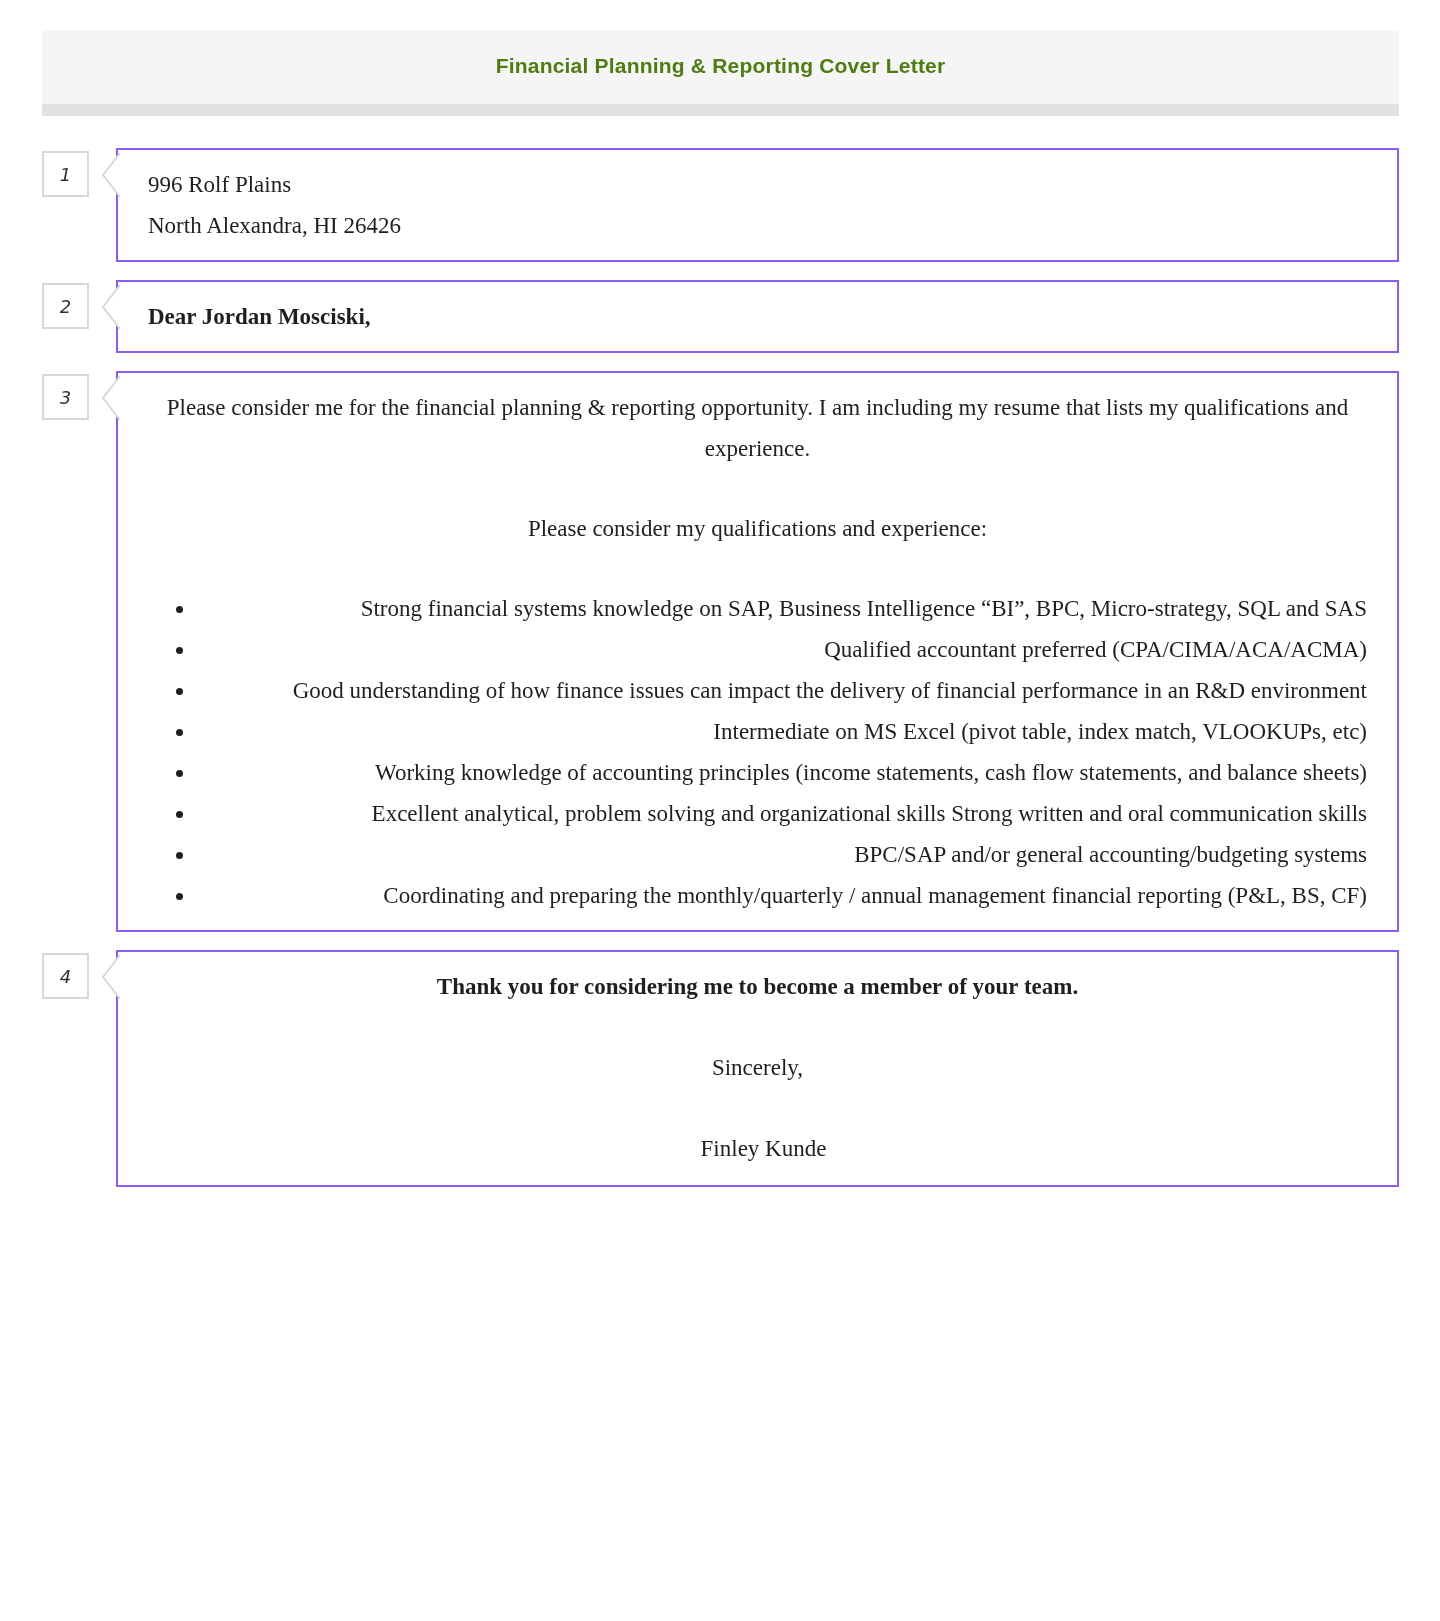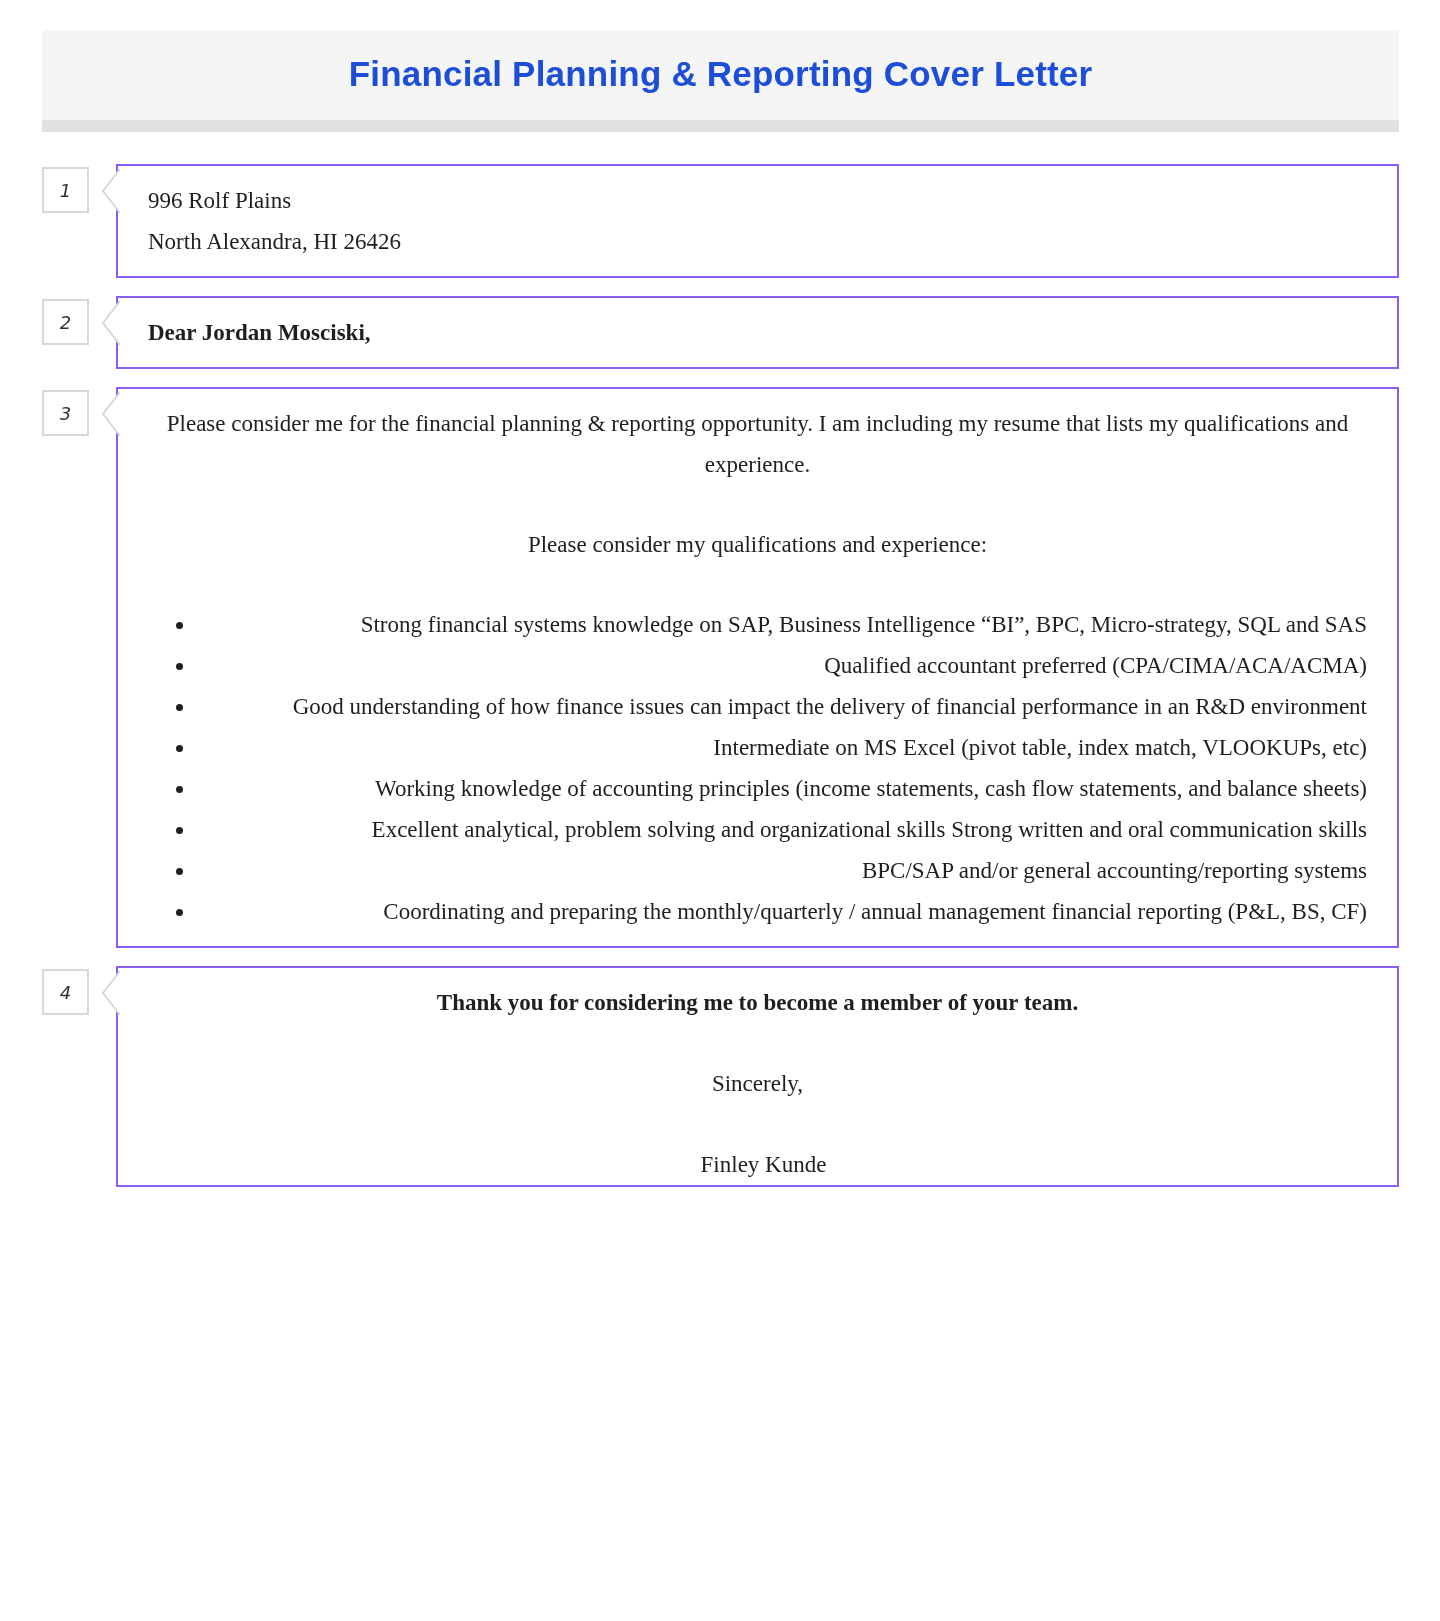--- a/index.html
+++ b/index.html
@@ -13,22 +13,22 @@
   
   .header-band {
     background:#f5f5f5;
     text-align:center;
     padding:24px 10px 26px;
   }
   .header-band h1 {
     margin:0;
     font-family:"Liberation Sans", sans-serif;
     font-weight:bold;
-    font-size:35px;
-    color:#1d4ed8;
+    font-size:21px;
+    color:#4d7c0f;
     letter-spacing:0.2px;
   }
   .header-strip { height:12px; background:#e1e1e1; }
 
   
   .sections { margin-top:32px; }
   .row { display:flex; align-items:flex-start; margin-bottom:18px; }
   .row:last-child { margin-bottom:0; }
 
   .badge {
@@ -63,21 +63,21 @@
   .bubble .line { margin:0; }
   .bold { font-weight:bold; }
 
   .bubble ul {
     margin:39px 0 0 0;
     padding-left:48px;
     text-align:right;
   }
   .bubble li { margin:0; padding:0; }
 
-  .closing-block { padding-bottom:0; }
+  .closing-block { padding-bottom:16px; }
   .closing-block p { margin:0 0 40px 0; }
   .closing-block p:last-child { margin-bottom:0; }
 </style>
 </head>
 <body>
 
 <div class="page">
 
   <header>
     <div class="header-band">
@@ -123,21 +123,21 @@
           </svg>
         <p>Please consider me for the financial planning &amp; reporting opportunity. I am including my resume that lists my qualifications and experience.</p>
         <p>Please consider my qualifications and experience:</p>
         <ul>
           <li>Strong financial systems knowledge on SAP, Business Intelligence “BI”, BPC, Micro-strategy, SQL and SAS</li>
           <li>Qualified accountant preferred (CPA/CIMA/ACA/ACMA)</li>
           <li>Good understanding of how finance issues can impact the delivery of financial performance in an R&amp;D environment</li>
           <li>Intermediate on MS Excel (pivot table, index match, VLOOKUPs, etc)</li>
           <li>Working knowledge of accounting principles (income statements, cash flow statements, and balance sheets)</li>
           <li>Excellent analytical, problem solving and organizational skills Strong written and oral communication skills</li>
-          <li>BPC/SAP and/or general accounting/reporting systems</li>
+          <li>BPC/SAP and/or general accounting/budgeting systems</li>
           <li>Coordinating and preparing the monthly/quarterly / annual management financial reporting (P&amp;L, BS, CF)</li>
         </ul>
       </div>
     </section>
 
     <section class="row">
       <div class="badge">
         <span>4</span>
       </div>
       <div class="bubble closing-block">

